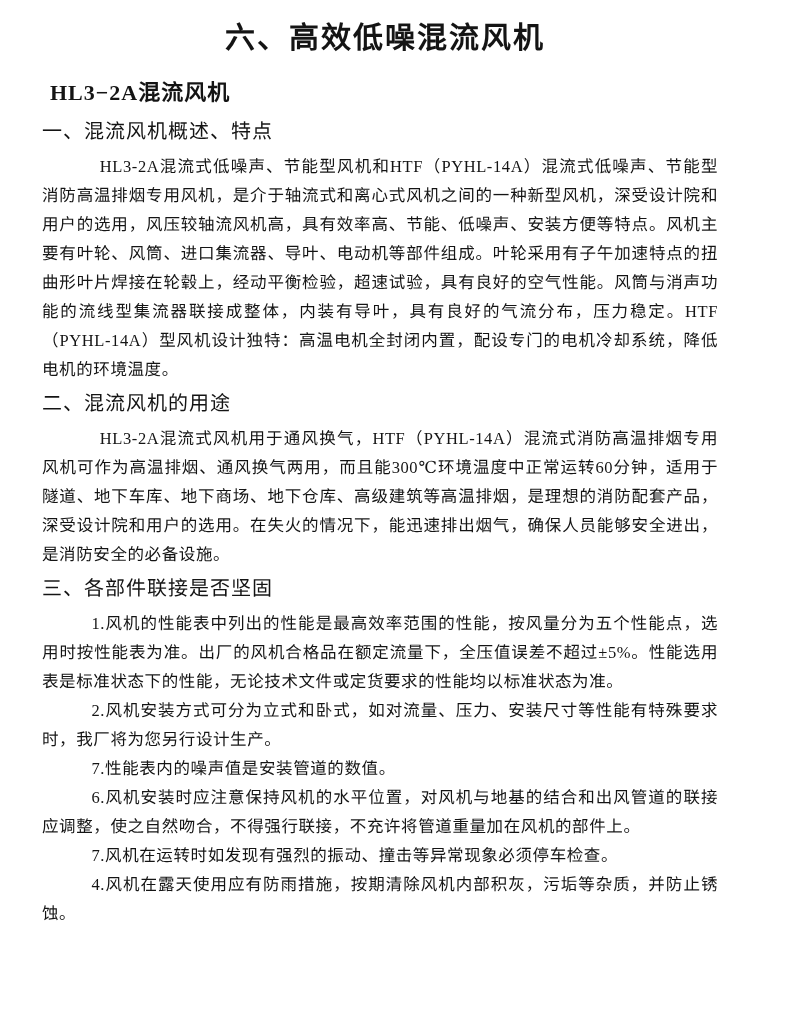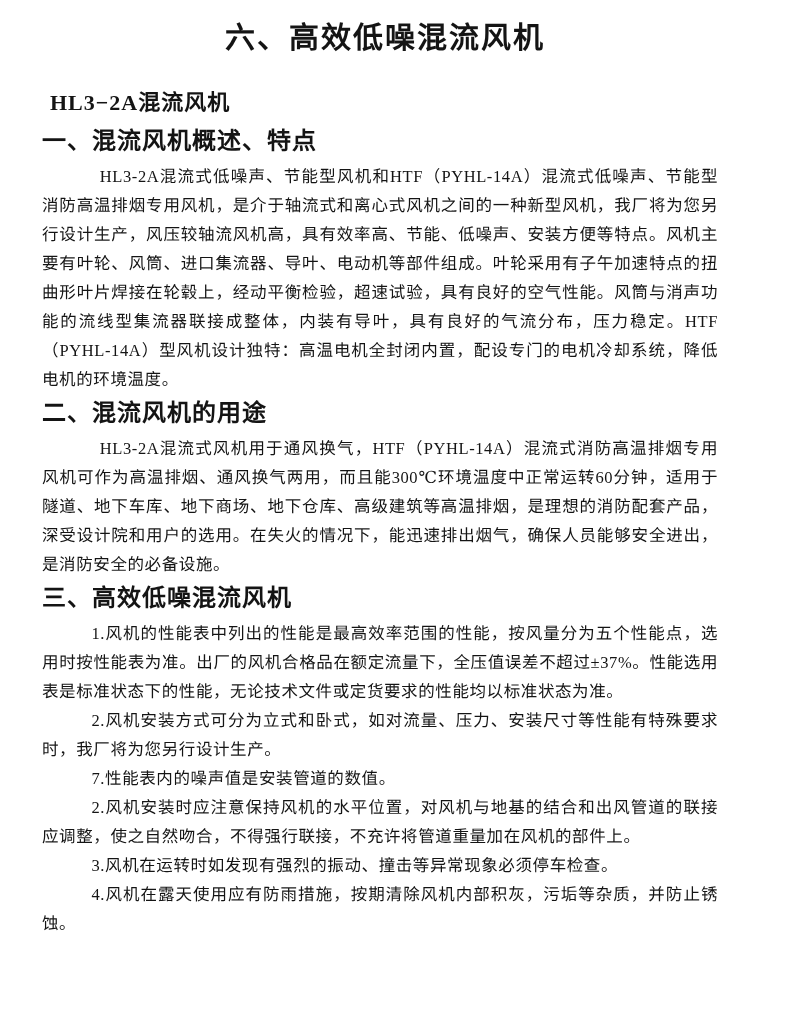--- a/index.html
+++ b/index.html
@@ -13,40 +13,40 @@
     color: #141414;
   }
   .page {
     box-sizing: border-box;
     width: 800px;
     min-height: 1014px;
     padding: 18px 82px 24px 42px;
     background: #ffffff;
   }
   .doc-title {
-    margin: 0 0 30px 10px;
+    margin: 0 0 20px 10px;
     text-align: center;
     font-size: 30px;
     line-height: 40px;
     font-weight: bold;
     letter-spacing: 2px;
     white-space: nowrap;
   }
   .subtitle {
     margin: 8px;
     font-size: 22px;
     line-height: 30px;
     font-weight: bold;
     letter-spacing: 1px;
   }
   .section-heading {
     margin: 0 0 6px 0;
-    font-size: 24px;
+    font-size: 20px;
     line-height: 30px;
-    font-weight: bold;
+    font-weight: normal;
     letter-spacing: 1px;
   }
   .section {
     margin: 0;
   }
   .section + .section .section-heading {
     margin-top: 4px;
   }
   .para {
     margin: 0;
@@ -64,34 +64,34 @@
 <body>
 
 <div class="page">
 
   <h1 class="doc-title">六、高效低噪混流风机</h1>
 
   <p class="subtitle">HL3−2A混流风机</p>
 
   <div class="section">
     <h2 class="section-heading">一、混流风机概述、特点</h2>
-    <p class="para">HL3-2A混流式低噪声、节能型风机和HTF（PYHL-14A）混流式低噪声、节能型消防高温排烟专用风机，是介于轴流式和离心式风机之间的一种新型风机，我厂将为您另行设计生产，风压较轴流风机高，具有效率高、节能、低噪声、安装方便等特点。风机主要有叶轮、风筒、进口集流器、导叶、电动机等部件组成。叶轮采用有子午加速特点的扭曲形叶片焊接在轮毂上，经动平衡检验，超速试验，具有良好的空气性能。风筒与消声功能的流线型集流器联接成整体，内装有导叶，具有良好的气流分布，压力稳定。HTF（PYHL-14A）型风机设计独特：高温电机全封闭内置，配设专门的电机冷却系统，降低电机的环境温度。</p>
+    <p class="para">HL3-2A混流式低噪声、节能型风机和HTF（PYHL-14A）混流式低噪声、节能型消防高温排烟专用风机，是介于轴流式和离心式风机之间的一种新型风机，深受设计院和用户的选用，风压较轴流风机高，具有效率高、节能、低噪声、安装方便等特点。风机主要有叶轮、风筒、进口集流器、导叶、电动机等部件组成。叶轮采用有子午加速特点的扭曲形叶片焊接在轮毂上，经动平衡检验，超速试验，具有良好的空气性能。风筒与消声功能的流线型集流器联接成整体，内装有导叶，具有良好的气流分布，压力稳定。HTF（PYHL-14A）型风机设计独特：高温电机全封闭内置，配设专门的电机冷却系统，降低电机的环境温度。</p>
   </div>
 
   <div class="section">
     <h2 class="section-heading">二、混流风机的用途</h2>
     <p class="para">HL3-2A混流式风机用于通风换气，HTF（PYHL-14A）混流式消防高温排烟专用风机可作为高温排烟、通风换气两用，而且能300℃环境温度中正常运转60分钟，适用于隧道、地下车库、地下商场、地下仓库、高级建筑等高温排烟，是理想的消防配套产品，深受设计院和用户的选用。在失火的情况下，能迅速排出烟气，确保人员能够安全进出，是消防安全的必备设施。</p>
   </div>
 
   <div class="section">
-    <h2 class="section-heading">三、高效低噪混流风机</h2>
-    <p class="para num">1.风机的性能表中列出的性能是最高效率范围的性能，按风量分为五个性能点，选用时按性能表为准。出厂的风机合格品在额定流量下，全压值误差不超过±37%。性能选用表是标准状态下的性能，无论技术文件或定货要求的性能均以标准状态为准。</p>
+    <h2 class="section-heading">三、各部件联接是否坚固</h2>
+    <p class="para num">1.风机的性能表中列出的性能是最高效率范围的性能，按风量分为五个性能点，选用时按性能表为准。出厂的风机合格品在额定流量下，全压值误差不超过±5%。性能选用表是标准状态下的性能，无论技术文件或定货要求的性能均以标准状态为准。</p>
     <p class="para num">2.风机安装方式可分为立式和卧式，如对流量、压力、安装尺寸等性能有特殊要求时，我厂将为您另行设计生产。</p>
     <p class="para num">7.性能表内的噪声值是安装管道的数值。</p>
   </div>
 
   <div class="section">
-    <p class="para num">2.风机安装时应注意保持风机的水平位置，对风机与地基的结合和出风管道的联接应调整，使之自然吻合，不得强行联接，不充许将管道重量加在风机的部件上。</p>
-    <p class="para num">3.风机在运转时如发现有强烈的振动、撞击等异常现象必须停车检查。</p>
+    <p class="para num">6.风机安装时应注意保持风机的水平位置，对风机与地基的结合和出风管道的联接应调整，使之自然吻合，不得强行联接，不充许将管道重量加在风机的部件上。</p>
+    <p class="para num">7.风机在运转时如发现有强烈的振动、撞击等异常现象必须停车检查。</p>
     <p class="para num">4.风机在露天使用应有防雨措施，按期清除风机内部积灰，污垢等杂质，并防止锈蚀。</p>
   </div>
 
 </div>
 
 </body></html>

